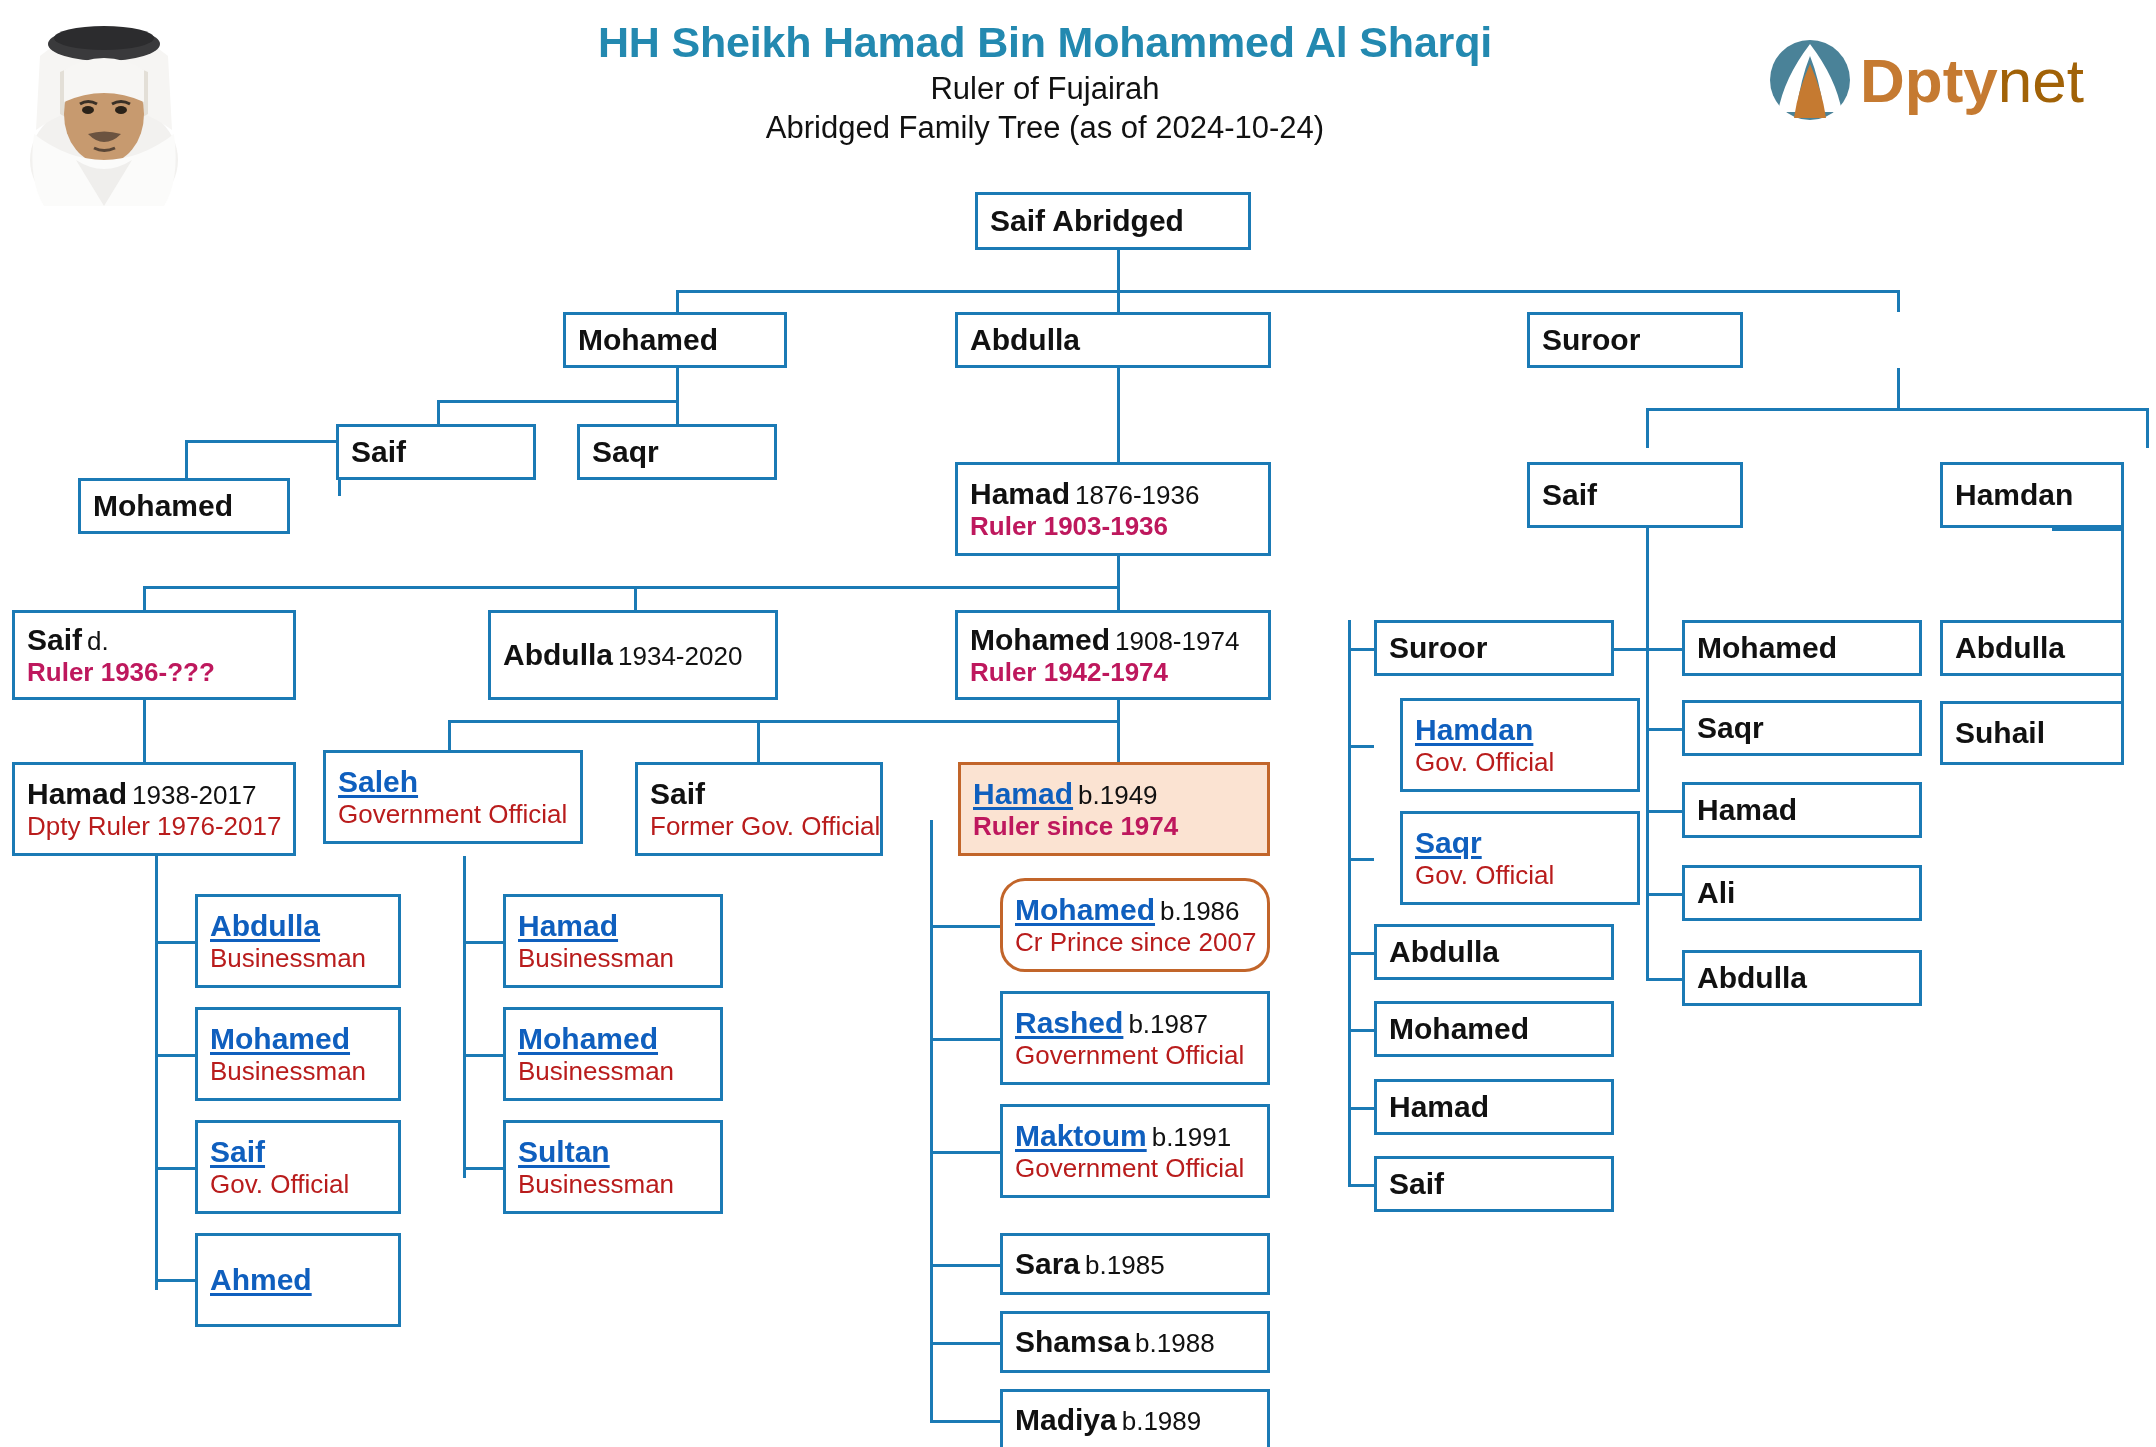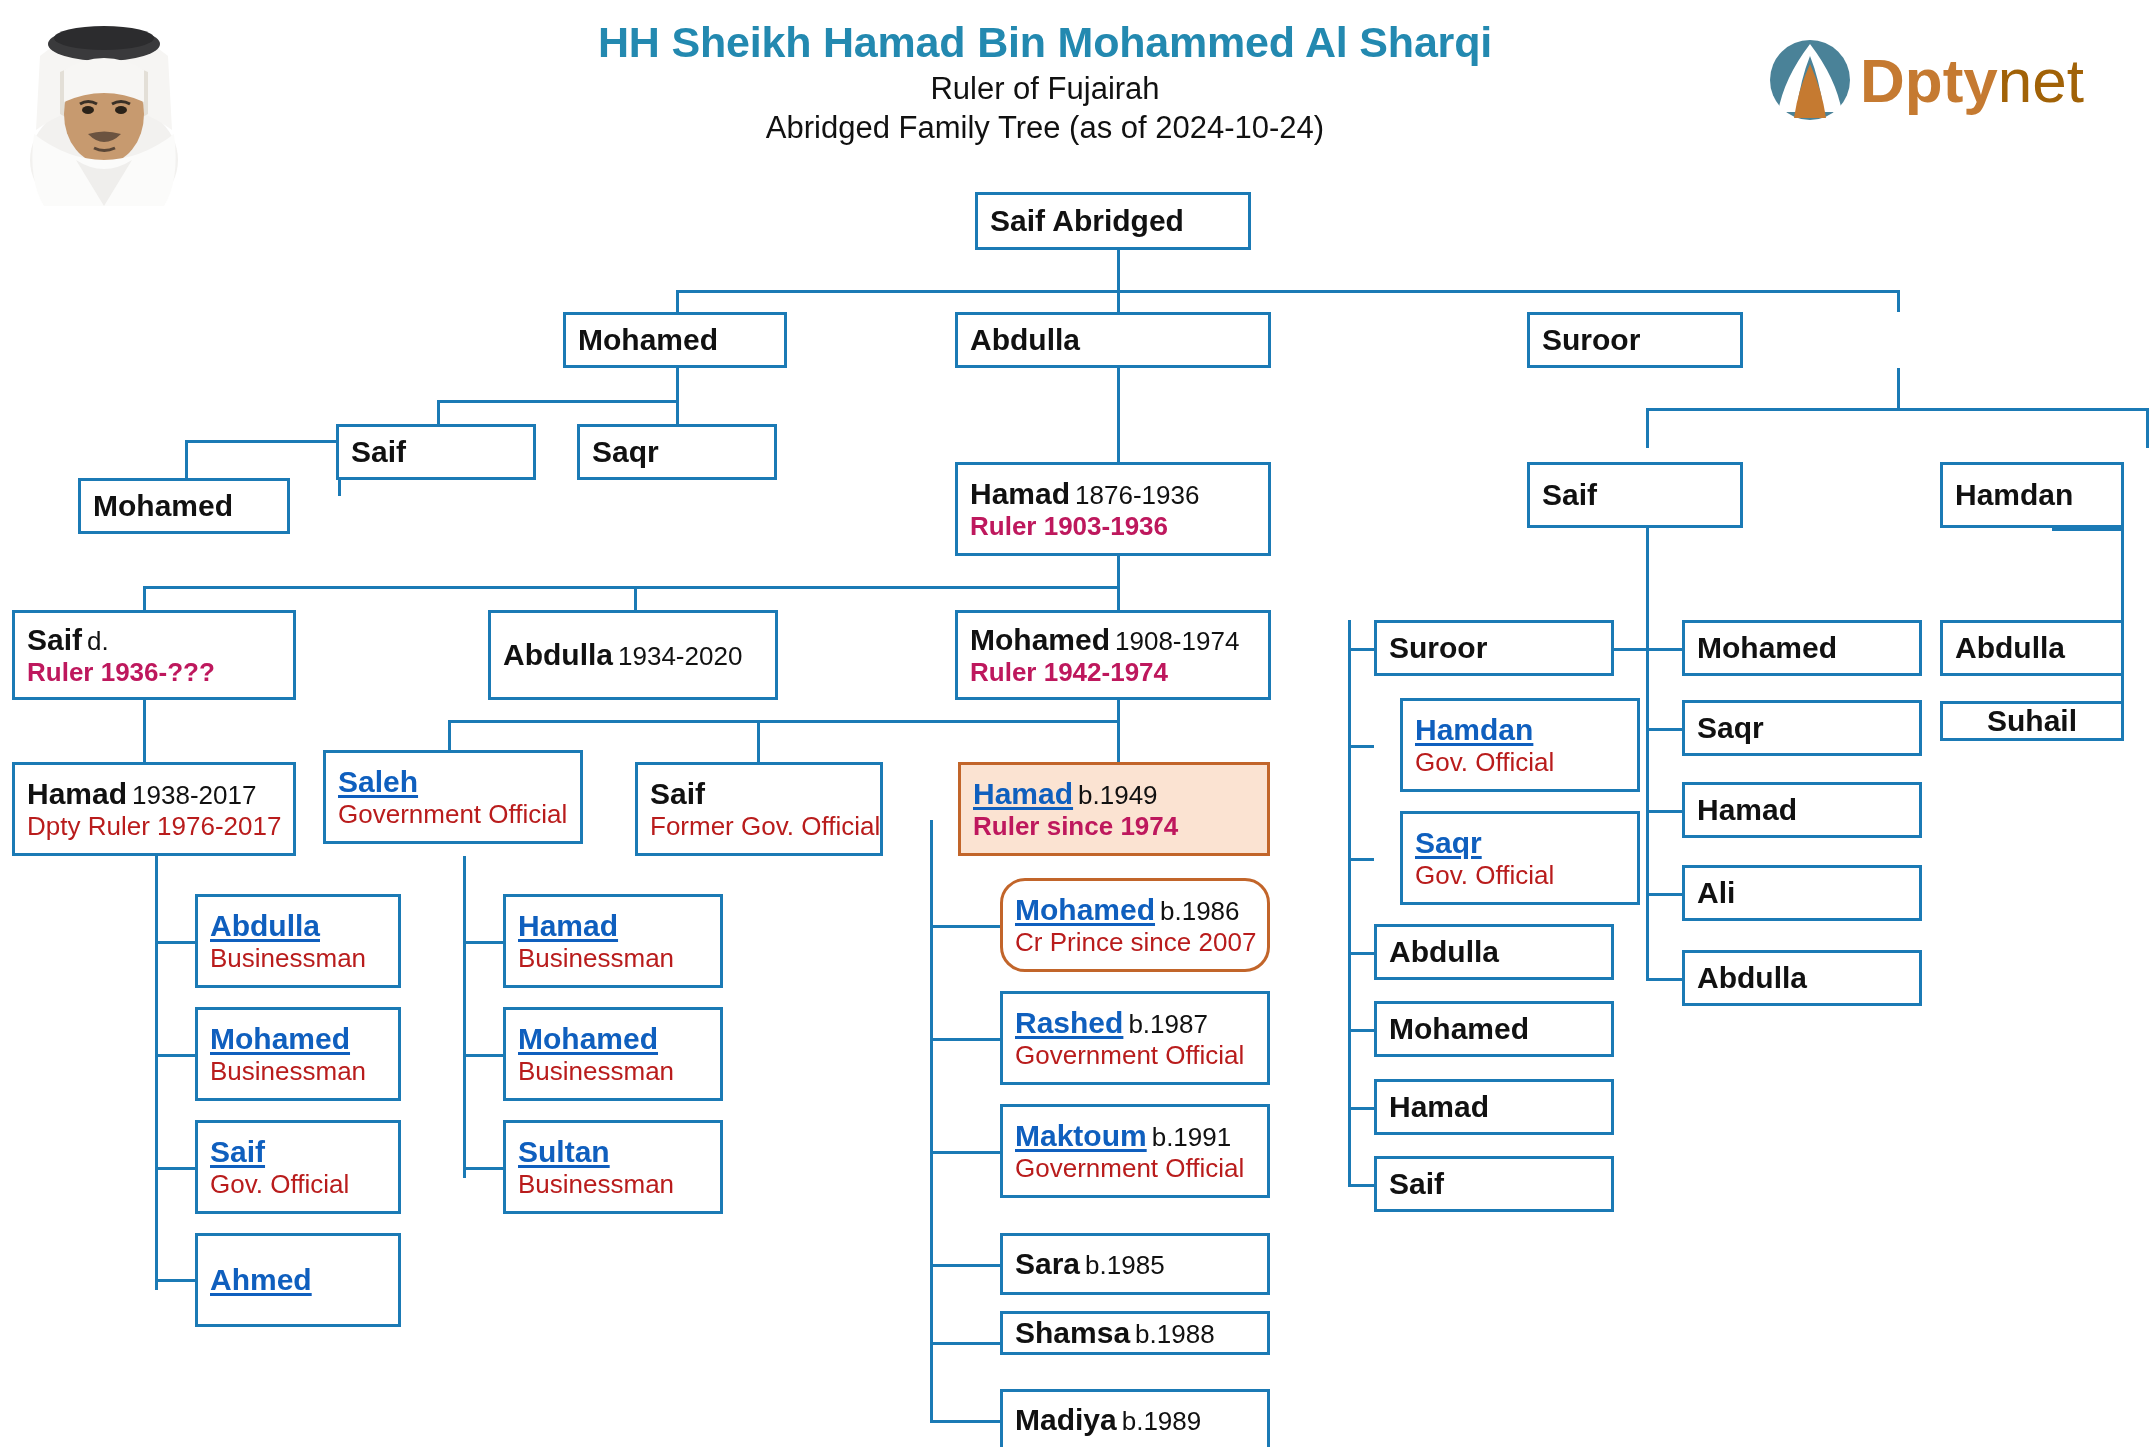--- a/index.html
+++ b/index.html
@@ -275,21 +275,21 @@
     <div class="l1"><span class="nm link">Rashed</span><span class="yr">b.1987</span></div>
     <div class="l2"><span class="occ">Government Official</span></div>
   </div>
   <div class="node" style="left:1000px; top:1104px; width:270px; height:94px;">
     <div class="l1"><span class="nm link">Maktoum</span><span class="yr">b.1991</span></div>
     <div class="l2"><span class="occ">Government Official</span></div>
   </div>
   <div class="node" style="left:1000px; top:1233px; width:270px; height:62px;">
     <div class="l1"><span class="nm">Sara</span><span class="yr">b.1985</span></div>
   </div>
-  <div class="node" style="left:1000px; top:1311px; width:270px; height:44px;">
+  <div class="node" style="left:1000px; top:1311px; width:270px; height:62px;">
     <div class="l1"><span class="nm">Shamsa</span><span class="yr">b.1988</span></div>
   </div>
   <div class="node" style="left:1000px; top:1389px; width:270px; height:62px;">
     <div class="l1"><span class="nm">Madiya</span><span class="yr">b.1989</span></div>
   </div>
 
   <div class="node" style="left:1527px; top:462px; width:216px; height:66px;">
     <div class="l1"><span class="nm">Saif</span></div>
   </div>
   <div class="node" style="left:1940px; top:462px; width:184px; height:66px;">
@@ -332,17 +332,17 @@
   <div class="node" style="left:1682px; top:865px; width:240px; height:56px;">
     <div class="l1"><span class="nm">Ali</span></div>
   </div>
   <div class="node" style="left:1682px; top:950px; width:240px; height:56px;">
     <div class="l1"><span class="nm">Abdulla</span></div>
   </div>
 
   <div class="node" style="left:1940px; top:620px; width:184px; height:56px;">
     <div class="l1"><span class="nm">Abdulla</span></div>
   </div>
-  <div class="node" style="left:1940px; top:701px; width:184px; height:40px;align-items:center;">
+  <div class="node" style="left:1940px; top:701px; width:184px; height:64px;">
     <div class="l1"><span class="nm">Suhail</span></div>
   </div>
 
 </div>
 
 </body></html>

